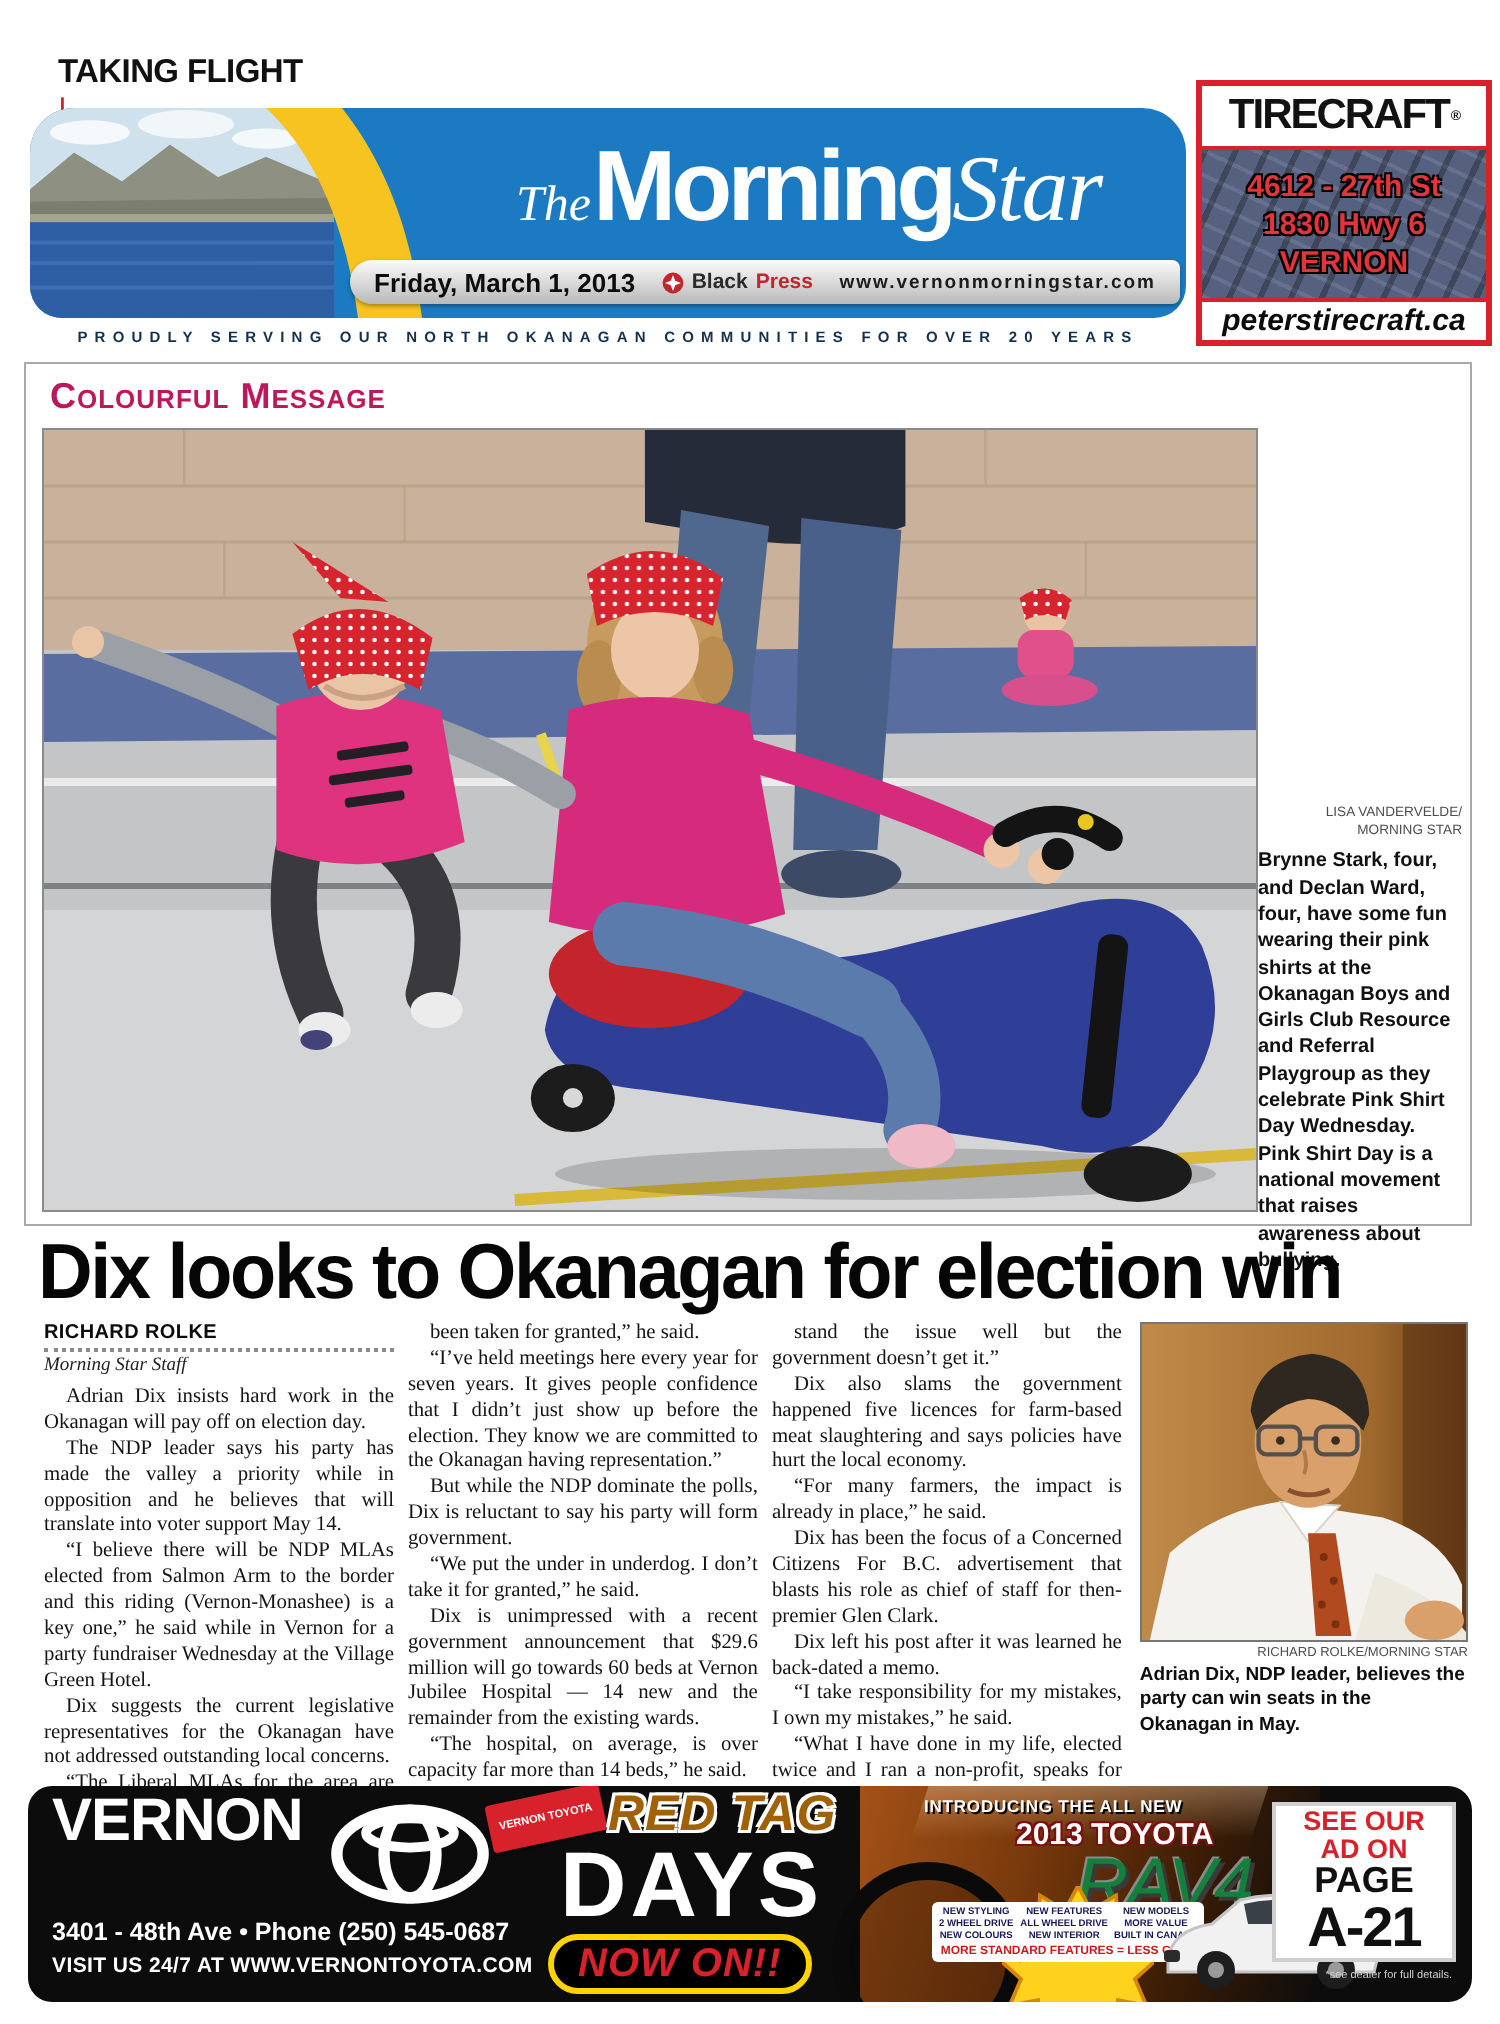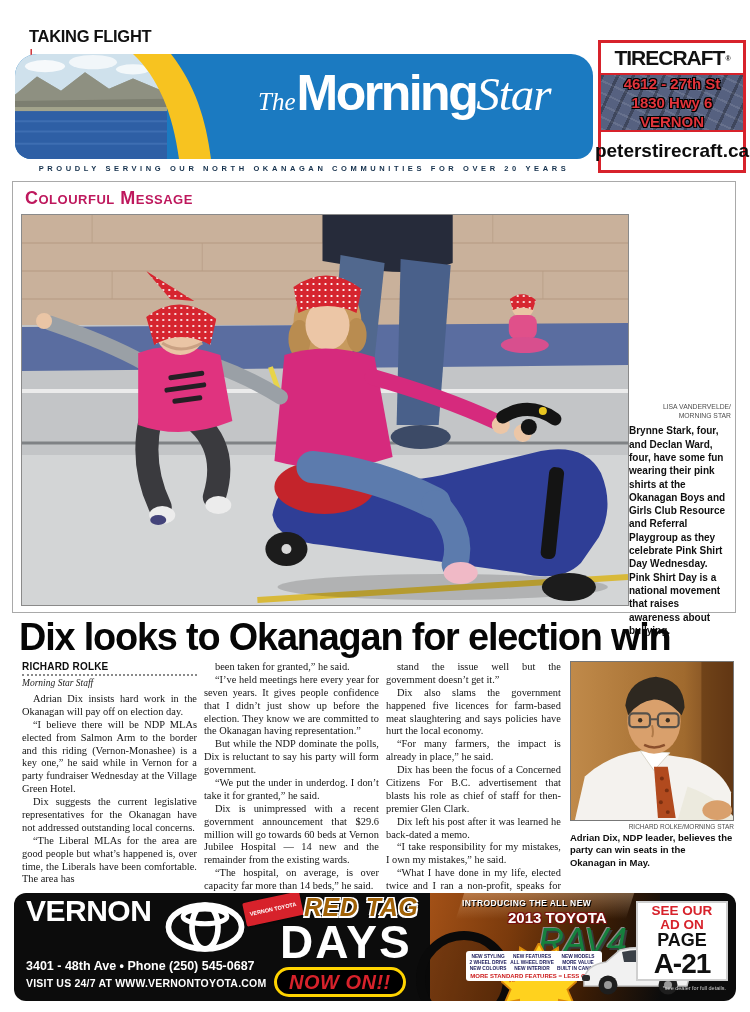--- a/index.html
+++ b/index.html
@@ -42,22 +42,22 @@
             font-weight:900;font-size:21px;letter-spacing:-1px;color:#121212;}
   .tc-brand sup{font-size:7px;margin-left:1px;}
   .tc-mid{flex:1;border-top:2px solid #d7222b;border-bottom:2px solid #d7222b;
           background:
             repeating-linear-gradient(115deg,rgba(0,0,0,.28) 0 3px,transparent 3px 14px),
             repeating-linear-gradient(25deg,rgba(255,255,255,.10) 0 2px,transparent 2px 11px),
             #566180;
           display:flex;flex-direction:column;align-items:center;justify-content:center;gap:2px;}
   .tc-line{font-weight:900;font-size:15px;color:#e2343b;
            text-shadow:-1px -1px 0 #000,1px -1px 0 #000,-1px 1px 0 #000,1px 1px 0 #000;}
-  .tc-site{height:38px;display:flex;align-items:center;justify-content:center;
-           font-weight:900;font-size:19px;color:#0c0c0c;}
+  .tc-site{height:19px;display:flex;align-items:center;justify-content:center;
+           font-weight:900;font-size:15px;color:#0c0c0c;font-style:italic;}
 
   
   .photo-box{position:absolute;left:12px;top:181px;width:724px;height:432px;border:1px solid #a9a9a9;
              box-sizing:border-box;background:#fff;}
   .pb-label{position:absolute;left:12px;top:6px;font-weight:900;font-size:18px;
             font-variant:small-caps;letter-spacing:.5px;color:#be185d;}
   .pb-photo{position:absolute;left:8px;top:32px;width:608px;height:392px;border:1px solid #8a8a8a;
             box-sizing:border-box;overflow:hidden;background:#c9b19b;}
   .pb-photo svg{display:block;width:100%;height:100%;}
   .pb-captions{position:absolute;right:4px;top:220px;width:102px;}
@@ -154,20 +154,32 @@
         <path d="M0,66 H152 M0,76 H152 M0,88 H152" stroke="#4f7fc0" stroke-width="2" opacity=".5"></path>
       </svg>
       <svg class="mast-swoosh" viewBox="0 0 88 103" preserveAspectRatio="none">
         <path d="M38,0 C62,30 73,64 78,103 L46,103 C40,58 25,23 0,0 Z" fill="#f7c320"></path>
       </svg>
       <div class="mast-title">
         <span class="mt-the">The</span>
         <span class="mt-main">Morning</span>
         <span class="mt-star">Star</span>
       </div>
+      <div class="date-bar">
+        <span class="db-date">Friday, March 1, 2013</span>
+        <span class="db-bp">
+          <svg width="11" height="11" viewBox="0 0 11 11">
+            <circle cx="5.5" cy="5.5" r="5.2" fill="#c0272d"></circle>
+            <path d="M5.5,1.5 L6.6,4.4 L9.5,5.5 L6.6,6.6 L5.5,9.5 L4.4,6.6 L1.5,5.5 L4.4,4.4 Z" fill="#ffffff"></path>
+          </svg>
+          <span class="bp-black">Black</span>
+          <span class="bp-press">Press</span>
+        </span>
+        <span class="db-site">www.vernonmorningstar.com</span>
+      </div>
     </div>
     <div class="mast-tagline">PROUDLY SERVING OUR NORTH OKANAGAN COMMUNITIES FOR OVER 20 YEARS</div>
   </div>
 
   <div class="tirecraft">
     <div class="tc-brand">
       <span>TIRECRAFT</span>
         <sup>®</sup>
     </div>
     <div class="tc-mid">
@@ -268,20 +280,21 @@
   </div>
 
   <div class="headline">Dix looks to Okanagan for election win</div>
 
   <div class="article">
     <div class="art-col">
       <div class="byline-name">RICHARD ROLKE</div>
       <div class="byline-rule"></div>
       <div class="byline-role">Morning Star Staff</div>
       <p class="art-p">Adrian Dix insists hard work in the Okanagan will pay off on election day.</p>
+      <p class="art-p">The NDP leader says his party has made the valley a priority while in opposition and he believes that will translate into voter support May 14.</p>
       <p class="art-p">“I believe there will be NDP MLAs elected from Salmon Arm to the border and this riding (Vernon-Monashee) is a key one,” he said while in Vernon for a party fundraiser Wednesday at the Village Green Hotel.</p>
       <p class="art-p">Dix suggests the current legislative representatives for the Okanagan have not addressed outstanding local concerns.</p>
       <p class="art-p">“The Liberal MLAs for the area are good people but what’s happened is, over time, the Liberals have been comfortable. The area has</p>
     </div>
     <div class="art-col">
       <p class="art-p">been taken for granted,” he said.</p>
       <p class="art-p">“I’ve held meetings here every year for seven years. It gives people confidence that I didn’t just show up before the election. They know we are committed to the Okanagan having representation.”</p>
       <p class="art-p">But while the NDP dominate the polls, Dix is reluctant to say his party will form government.</p>
       <p class="art-p">“We put the under in underdog. I don’t take it for granted,” he said.</p>
       <p class="art-p">Dix is unimpressed with a recent government announcement that $29.6 million will go towards 60 beds at Vernon Jubilee Hospital — 14 new and the remainder from the existing wards.</p>

